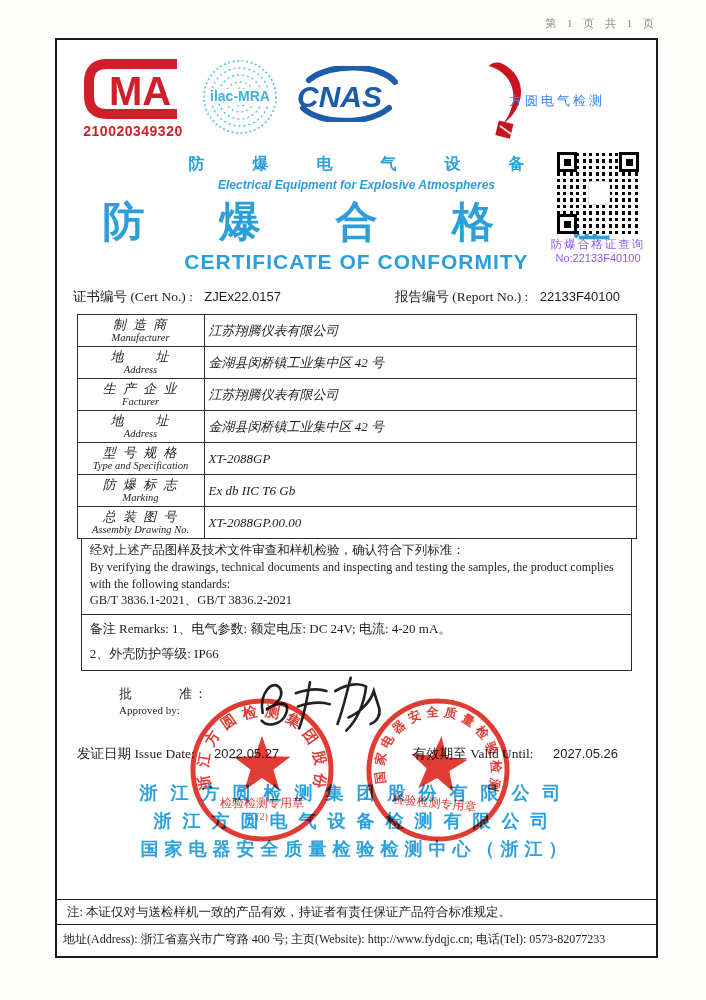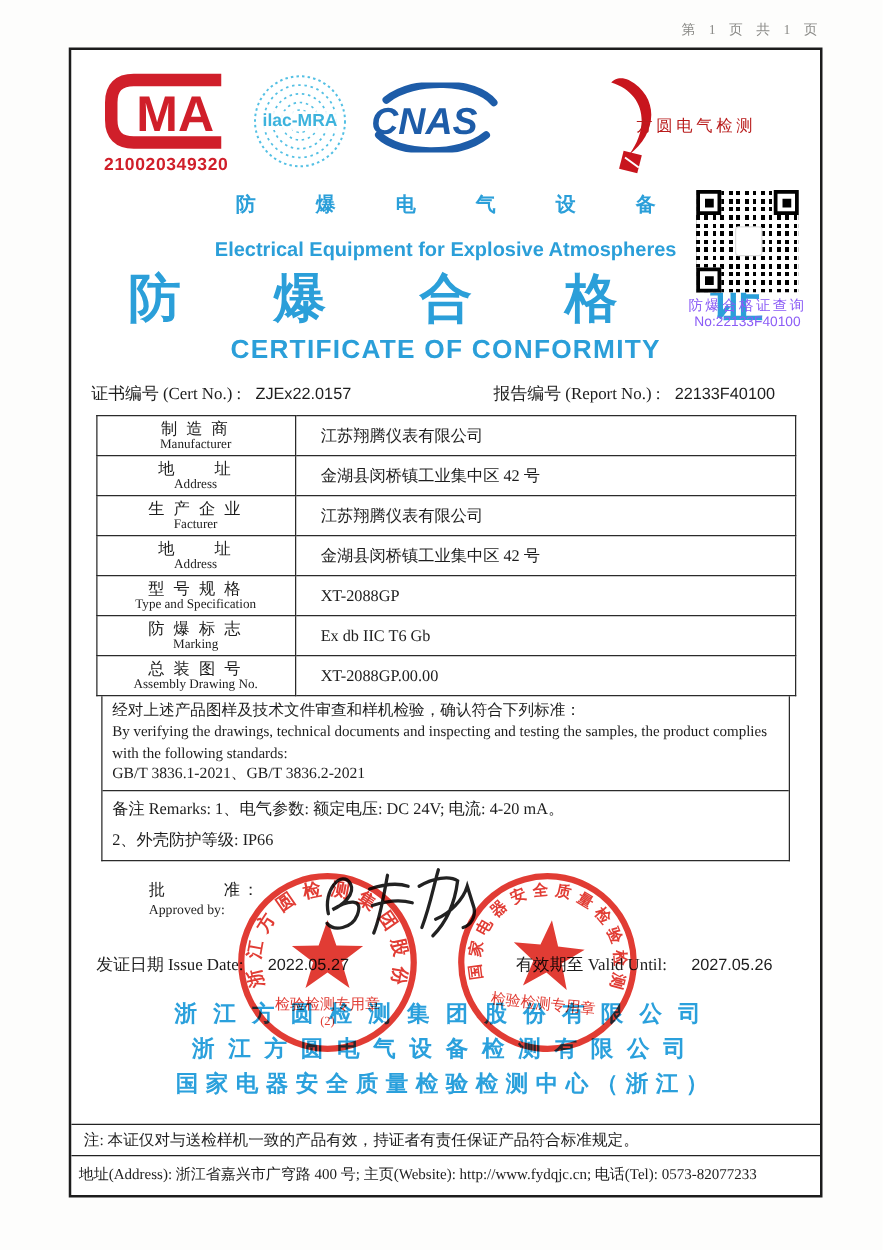--- a/index.html
+++ b/index.html
@@ -19,45 +19,45 @@
   }
   
   .logo-row{display:flex;align-items:flex-start;gap:16px;padding:16px 10px 0 24px;height:96px;}
   .cma{display:flex;flex-direction:column;align-items:center;}
   .cma-num{color:#d01f2a;font-weight:bold;font-size:14px;font-family:"Liberation Sans",sans-serif;letter-spacing:.5px;margin-top:1px;}
   .ilac-wrap{margin-top:2px;}
   .cnas-wrap{display:flex;align-items:flex-start;gap:4px;margin-top:10px;}
   .cnas-side{font-family:"Liberation Sans",sans-serif;color:#1d5ca8;font-weight:bold;font-size:9.5px;line-height:11px;}
   .cnas-side .en{font-size:8.5px;}
   .fy-wrap{display:flex;align-items:center;margin-left:26px;margin-top:6px;}
-  .fy-label{font-size:13px;color:#b91c1c;letter-spacing:3px;margin-left:-28px;margin-top:-6px;}
+  .fy-label{font-size:13px;color:#3b82f6;letter-spacing:3px;margin-left:-28px;margin-top:-6px;}
   
   .header{position:relative;text-align:center;margin-top:2px;color:#2b9fd9;}
   .equip-cn{font-size:16px;font-weight:bold;letter-spacing:22px;padding-left:22px;}
-  .equip-en{font-size:16px;font-weight:bold;font-family:"Liberation Sans",sans-serif;margin-top:17px;}
+  .equip-en{font-size:12px;font-weight:bold;font-family:"Liberation Sans",sans-serif;margin-top:3px;font-style:italic;}
   .title-cn{font-size:42px;font-weight:bold;letter-spacing:32px;padding-left:32px;margin-top:6px;line-height:48px;}
   .title-en{font-size:21px;font-weight:bold;font-family:"Liberation Sans",sans-serif;letter-spacing:1px;margin-top:4px;}
   .qr-wrap{position:absolute;right:10px;top:-2px;width:96px;text-align:center;color:#8b5cf6;}
   .qr{width:82px;height:82px;margin:0 auto;position:relative;
       background:
         repeating-linear-gradient(90deg,#000 0 3px,#fff 3px 6px,#000 6px 9px,#fff 9px 13px),
         repeating-linear-gradient(0deg,#000 0 3px,#fff 3px 6px,#000 6px 10px,#fff 10px 13px);
       background-blend-mode:lighten;}
   .qr .f{position:absolute;width:14px;height:14px;border:3.5px solid #000;background:#fff;}
   .qr .f::after{content:"";position:absolute;left:3.5px;top:3.5px;width:7px;height:7px;background:#000;}
   .f.tl{left:0;top:0}.f.tr{right:0;top:0}.f.bl{left:0;bottom:0}
   .qr .logo-hole{position:absolute;left:31px;top:29px;width:20px;height:22px;background:#fff;border-radius:3px;border:1px solid #ddd;}
   .qr-caption{font-size:11.5px;letter-spacing:2px;margin-top:3px;}
   .qr-no{font-size:11px;font-family:"Liberation Sans",sans-serif;}
   
   .cert-row{display:flex;justify-content:space-between;padding:14px 36px 6px 16px;font-size:13.5px;}
   .pair .val{padding-left:8px;font-family:"Liberation Sans",sans-serif;font-size:13px;}
   
   .tbl{width:560px;margin:2px auto 0;border-collapse:collapse;}
-  .tbl td{border:1.4px solid #2b2b2b;height:29px;padding:1px 20px;}
+  .tbl td{border:1.4px solid #2b2b2b;height:29px;padding:1px 4px;font-style:italic;}
   .td-label{width:118px;text-align:center;}
   .lab-cn{font-size:13px;letter-spacing:2px;line-height:15px;}
   .lab-en{font-size:10.5px;line-height:12px;}
   .td-val{font-size:13px;padding-left:10px;}
   .belowbox{width:549.5px;margin:0 auto;border:1.4px solid #2b2b2b;border-top:none;}
   .stmt{padding:3px 8px 4px;font-size:12.5px;line-height:1.38;}
   .stmt .en{font-size:12px;}
   .rmk{border-top:1.4px solid #2b2b2b;padding:5px 8px 7px;font-size:13px;}
   .rmk .l2{margin-top:7px;}
   

